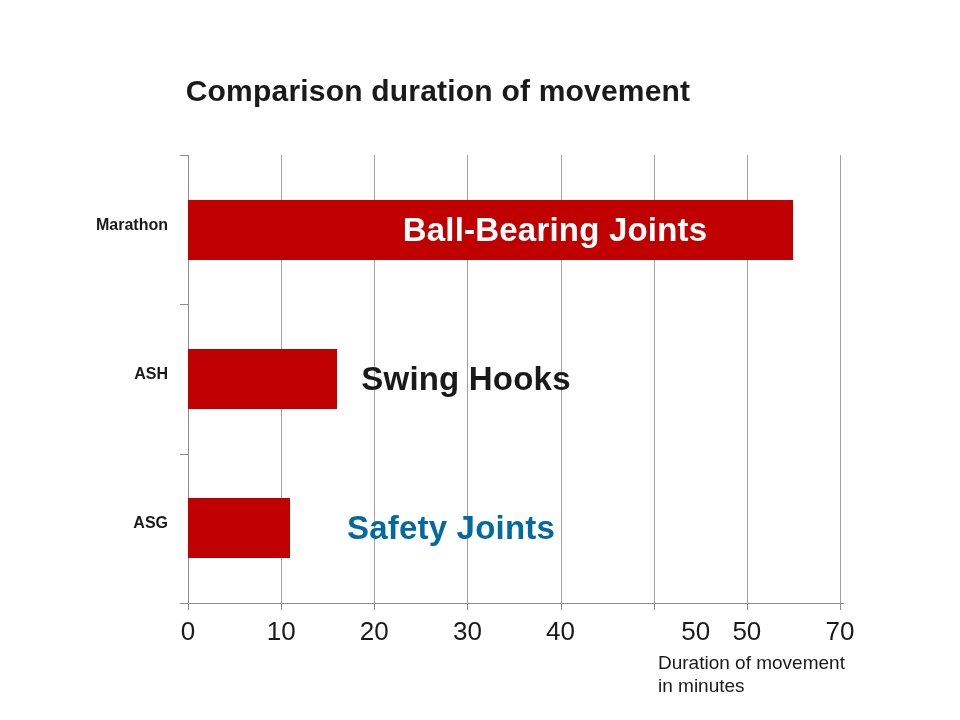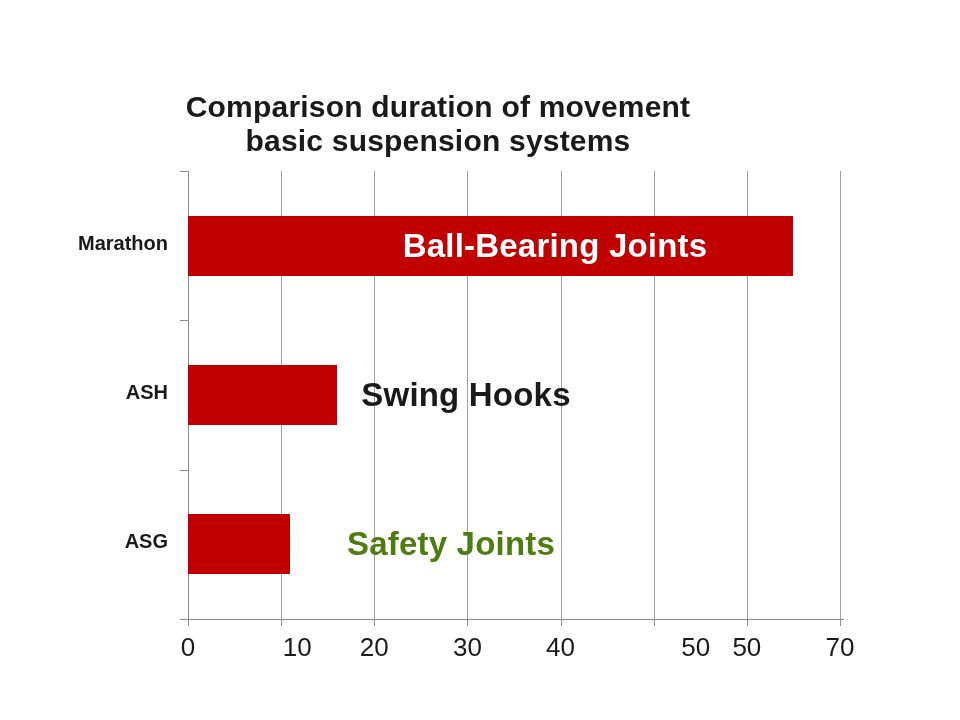--- a/index.html
+++ b/index.html
@@ -3,21 +3,21 @@
 <meta charset="utf-8">
 <style>
   html, body { margin: 0; padding: 0; }
   body {
     width: 960px; height: 720px;
     background: #ffffff;
     font-family: "Liberation Sans", sans-serif;
     position: relative;
     overflow: hidden;
   }
-  .canvas { position: absolute; left: 0; top: 16px; width: 960px; height: 528px; }
+  .canvas { position: absolute; left: 0; top: 0; width: 960px; height: 528px; }
 
   .chart-title {
     position: absolute;
     left: 438px; top: 74px;
     transform: translateX(-50%);
     text-align: center;
     font-size: 30px;
     font-weight: bold;
     line-height: 34px;
     color: #1a1a1a;
@@ -38,21 +38,21 @@
   .axis-x  { position: absolute; height: 1px; background: #8c8c8c; }
   .tick-x  { position: absolute; width: 1px; height: 7px; background: #8c8c8c; }
   .tick-y  { position: absolute; width: 8px; height: 1px; background: #8c8c8c; }
 
   .bar { position: absolute; }
 
   .cat-label {
     position: absolute;
     left: 20px; width: 148px;
     text-align: right;
-    font-size: 20px;
+    font-size: 16px;
     font-weight: bold;
     color: #1a1a1a;
     white-space: nowrap;
   }
 
   .bar-label {
     position: absolute;
     transform: translate(-50%, -50%);
     font-size: 33px;
     font-weight: bold;
@@ -69,37 +69,36 @@
     white-space: nowrap;
   }
 </style>
 </head>
 <body>
 
 <div class="canvas">
 
   <div class="chart-title">
     <div>Comparison duration of movement</div>
-    <div>basic suspension systems</div>
   </div>
 
   <div id="plot">
       <div class="gridline" style="left: 281.143px; top: 155px; height: 448px; background: rgb(160, 160, 160);"></div>
       <div class="gridline" style="left: 374.286px; top: 155px; height: 448px; background: rgb(160, 160, 160);"></div>
       <div class="gridline" style="left: 467.429px; top: 155px; height: 448px; background: rgb(160, 160, 160);"></div>
       <div class="gridline" style="left: 560.571px; top: 155px; height: 448px; background: rgb(160, 160, 160);"></div>
       <div class="gridline" style="left: 653.714px; top: 155px; height: 448px; background: rgb(160, 160, 160);"></div>
       <div class="gridline" style="left: 746.857px; top: 155px; height: 448px; background: rgb(160, 160, 160);"></div>
       <div class="gridline" style="left: 840px; top: 155px; height: 448px; background: rgb(160, 160, 160);"></div>
       <div class="axis-y" style="left: 188px; top: 155px; height: 448px; background: rgb(140, 140, 140);"></div>
       <div class="axis-x" style="left: 188px; top: 603px; width: 656px; background: rgb(140, 140, 140);"></div>
       <div class="tick-x" style="left: 188px; top: 603px;"></div>
       <div class="tick-label" style="left: 188px; top: 616px;">0</div>
       <div class="tick-x" style="left: 281.143px; top: 603px;"></div>
-      <div class="tick-label" style="left: 281.143px; top: 616px; margin-left: 16px;">10</div>
+      <div class="tick-label" style="left: 281.143px; top: 616px;">10</div>
       <div class="tick-x" style="left: 374.286px; top: 603px;"></div>
       <div class="tick-label" style="left: 374.286px; top: 616px;">20</div>
       <div class="tick-x" style="left: 467.429px; top: 603px;"></div>
       <div class="tick-label" style="left: 467.429px; top: 616px;">30</div>
       <div class="tick-x" style="left: 560.571px; top: 603px;"></div>
       <div class="tick-label" style="left: 560.571px; top: 616px;">40</div>
       <div class="tick-x" style="left: 653.714px; top: 603px;"></div>
       <div class="tick-label" style="left: 653.714px; top: 616px; margin-left: 42px;">50</div>
       <div class="tick-x" style="left: 746.857px; top: 603px;"></div>
       <div class="tick-label" style="left: 746.857px; top: 616px;">50</div>
@@ -110,17 +109,21 @@
       <div class="tick-y" style="left: 180px; top: 454px;"></div>
       <div class="tick-y" style="left: 180px; top: 603px;"></div>
       <div class="bar" style="left: 188px; top: 200px; width: 605px; height: 60px; background: rgb(192, 0, 0);"></div>
       <div class="cat-label" style="top: 216px;">Marathon</div>
       <div class="bar-label" style="left: 555px; top: 230px; color: rgb(255, 255, 255);">Ball-Bearing Joints</div>
       <div class="bar" style="left: 188px; top: 349px; width: 149px; height: 60px; background: rgb(192, 0, 0);"></div>
       <div class="cat-label" style="top: 365px; text-align: right;">ASH</div>
       <div class="bar-label" style="left: 466px; top: 379px; color: rgb(26, 26, 26);">Swing Hooks</div>
       <div class="bar" style="left: 188px; top: 498px; width: 102px; height: 60px; background: rgb(192, 0, 0);"></div>
       <div class="cat-label" style="top: 514px;">ASG</div>
-      <div class="bar-label" style="left: 451px; top: 528px; color: #4d7c0f;">Safety Joints</div>
+      <div class="bar-label" style="left: 451px; top: 528px; color: #0369a1;">Safety Joints</div>
     </div>
 
+  <div class="xaxis-title">
+    <div>Duration of movement</div>
+    <div>in minutes</div>
+  </div>
 
 </div>
 
 </body></html>

